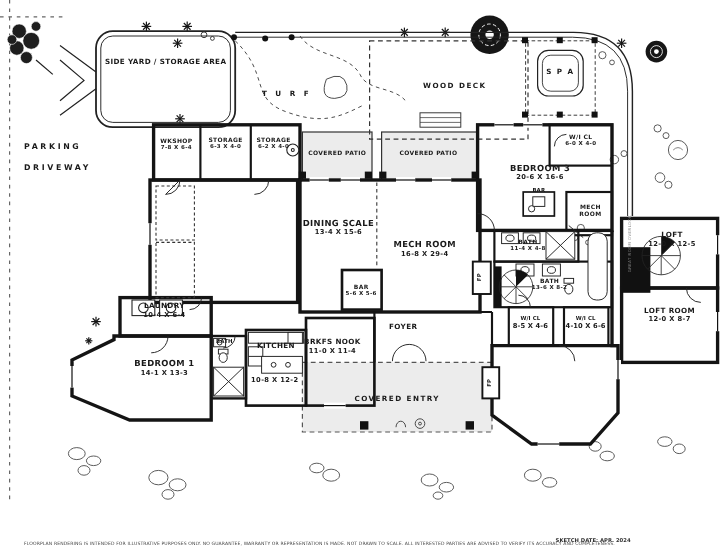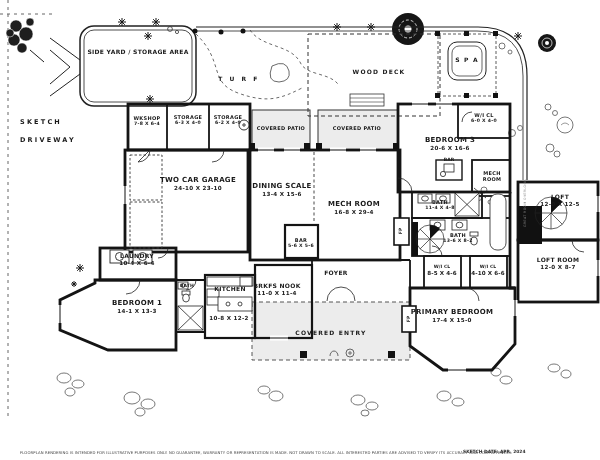--- a/index.html
+++ b/index.html
@@ -421,45 +421,41 @@
     </div>
 <div class="lbl sz6 ls2" style="left:239px;top:79px">
       <div>T U R F</div>
     </div>
 <div class="lbl sz6 ls1" style="left:379px;top:72px">
       <div>WOOD  DECK</div>
     </div>
 <div class="lbl sz6 ls1" style="left:467px;top:60px">
       <div>S P A</div>
     </div>
-<div class="lbl-left parking" style="left:20px;top:118px"><span>SKETCH</span></div>
+<div class="lbl-left parking" style="left:20px;top:118px"><span>PARKING</span></div>
 <div class="lbl-left parking" style="left:20px;top:136px"><span>DRIVEWAY</span></div>
 
 <div class="lbl sz5" style="left:147px;top:121px">
       <div>WKSHOP</div>
       <div class="dims">7-8 X 6-4</div>
     </div>
 <div class="lbl sz5" style="left:188px;top:120px">
       <div>STORAGE</div>
       <div class="dims">6-3 X 4-0</div>
     </div>
 <div class="lbl sz5" style="left:228px;top:120px">
       <div>STORAGE</div>
       <div class="dims">6-2 X 4-0</div>
     </div>
 <div class="lbl sz5" style="left:281px;top:128px">
       <div>COVERED PATIO</div>
     </div>
 <div class="lbl sz5" style="left:357px;top:128px">
       <div>COVERED PATIO</div>
     </div>
-<div class="lbl sz7" style="left:198px;top:184px">
-      <div>TWO CAR GARAGE</div>
-      <div class="dims">24-10  X  23-10</div>
-    </div>
 <div class="lbl sz7" style="left:282px;top:190px">
       <div>DINING SCALE</div>
       <div class="dims">13-4  X  15-6</div>
     </div>
 <div class="lbl sz7" style="left:354px;top:208px">
       <div>MECH ROOM</div>
       <div class="dims">16-8  X  29-4</div>
     </div>
 <div class="lbl sz5" style="left:301px;top:243px">
       <div>BAR</div>
@@ -509,24 +505,20 @@
       <div class="dims">11-4 X 4-8</div>
     </div>
 <div class="lbl sz5" style="left:458px;top:238px">
       <div>BATH</div>
       <div class="dims">13-6 X 8-2</div>
     </div>
 <div class="lbl sz6 ls1" style="left:331px;top:333px">
       <div>COVERED ENTRY</div>
       <div></div>
     </div>
-<div class="lbl sz7" style="left:452px;top:316px">
-      <div>PRIMARY BEDROOM</div>
-      <div class="dims">17-4 X 15-0</div>
-    </div>
 <div class="lbl sz45" style="left:442px;top:270px">
       <div>W/I CL</div>
       <div class="dims">8-5 X 4-6</div>
     </div>
 <div class="lbl sz45" style="left:488px;top:270px">
       <div>W/I CL</div>
       <div class="dims">4-10 X 6-6</div>
     </div>
 <div class="lbl sz6" style="left:560px;top:200px">
       <div>LOFT</div>

